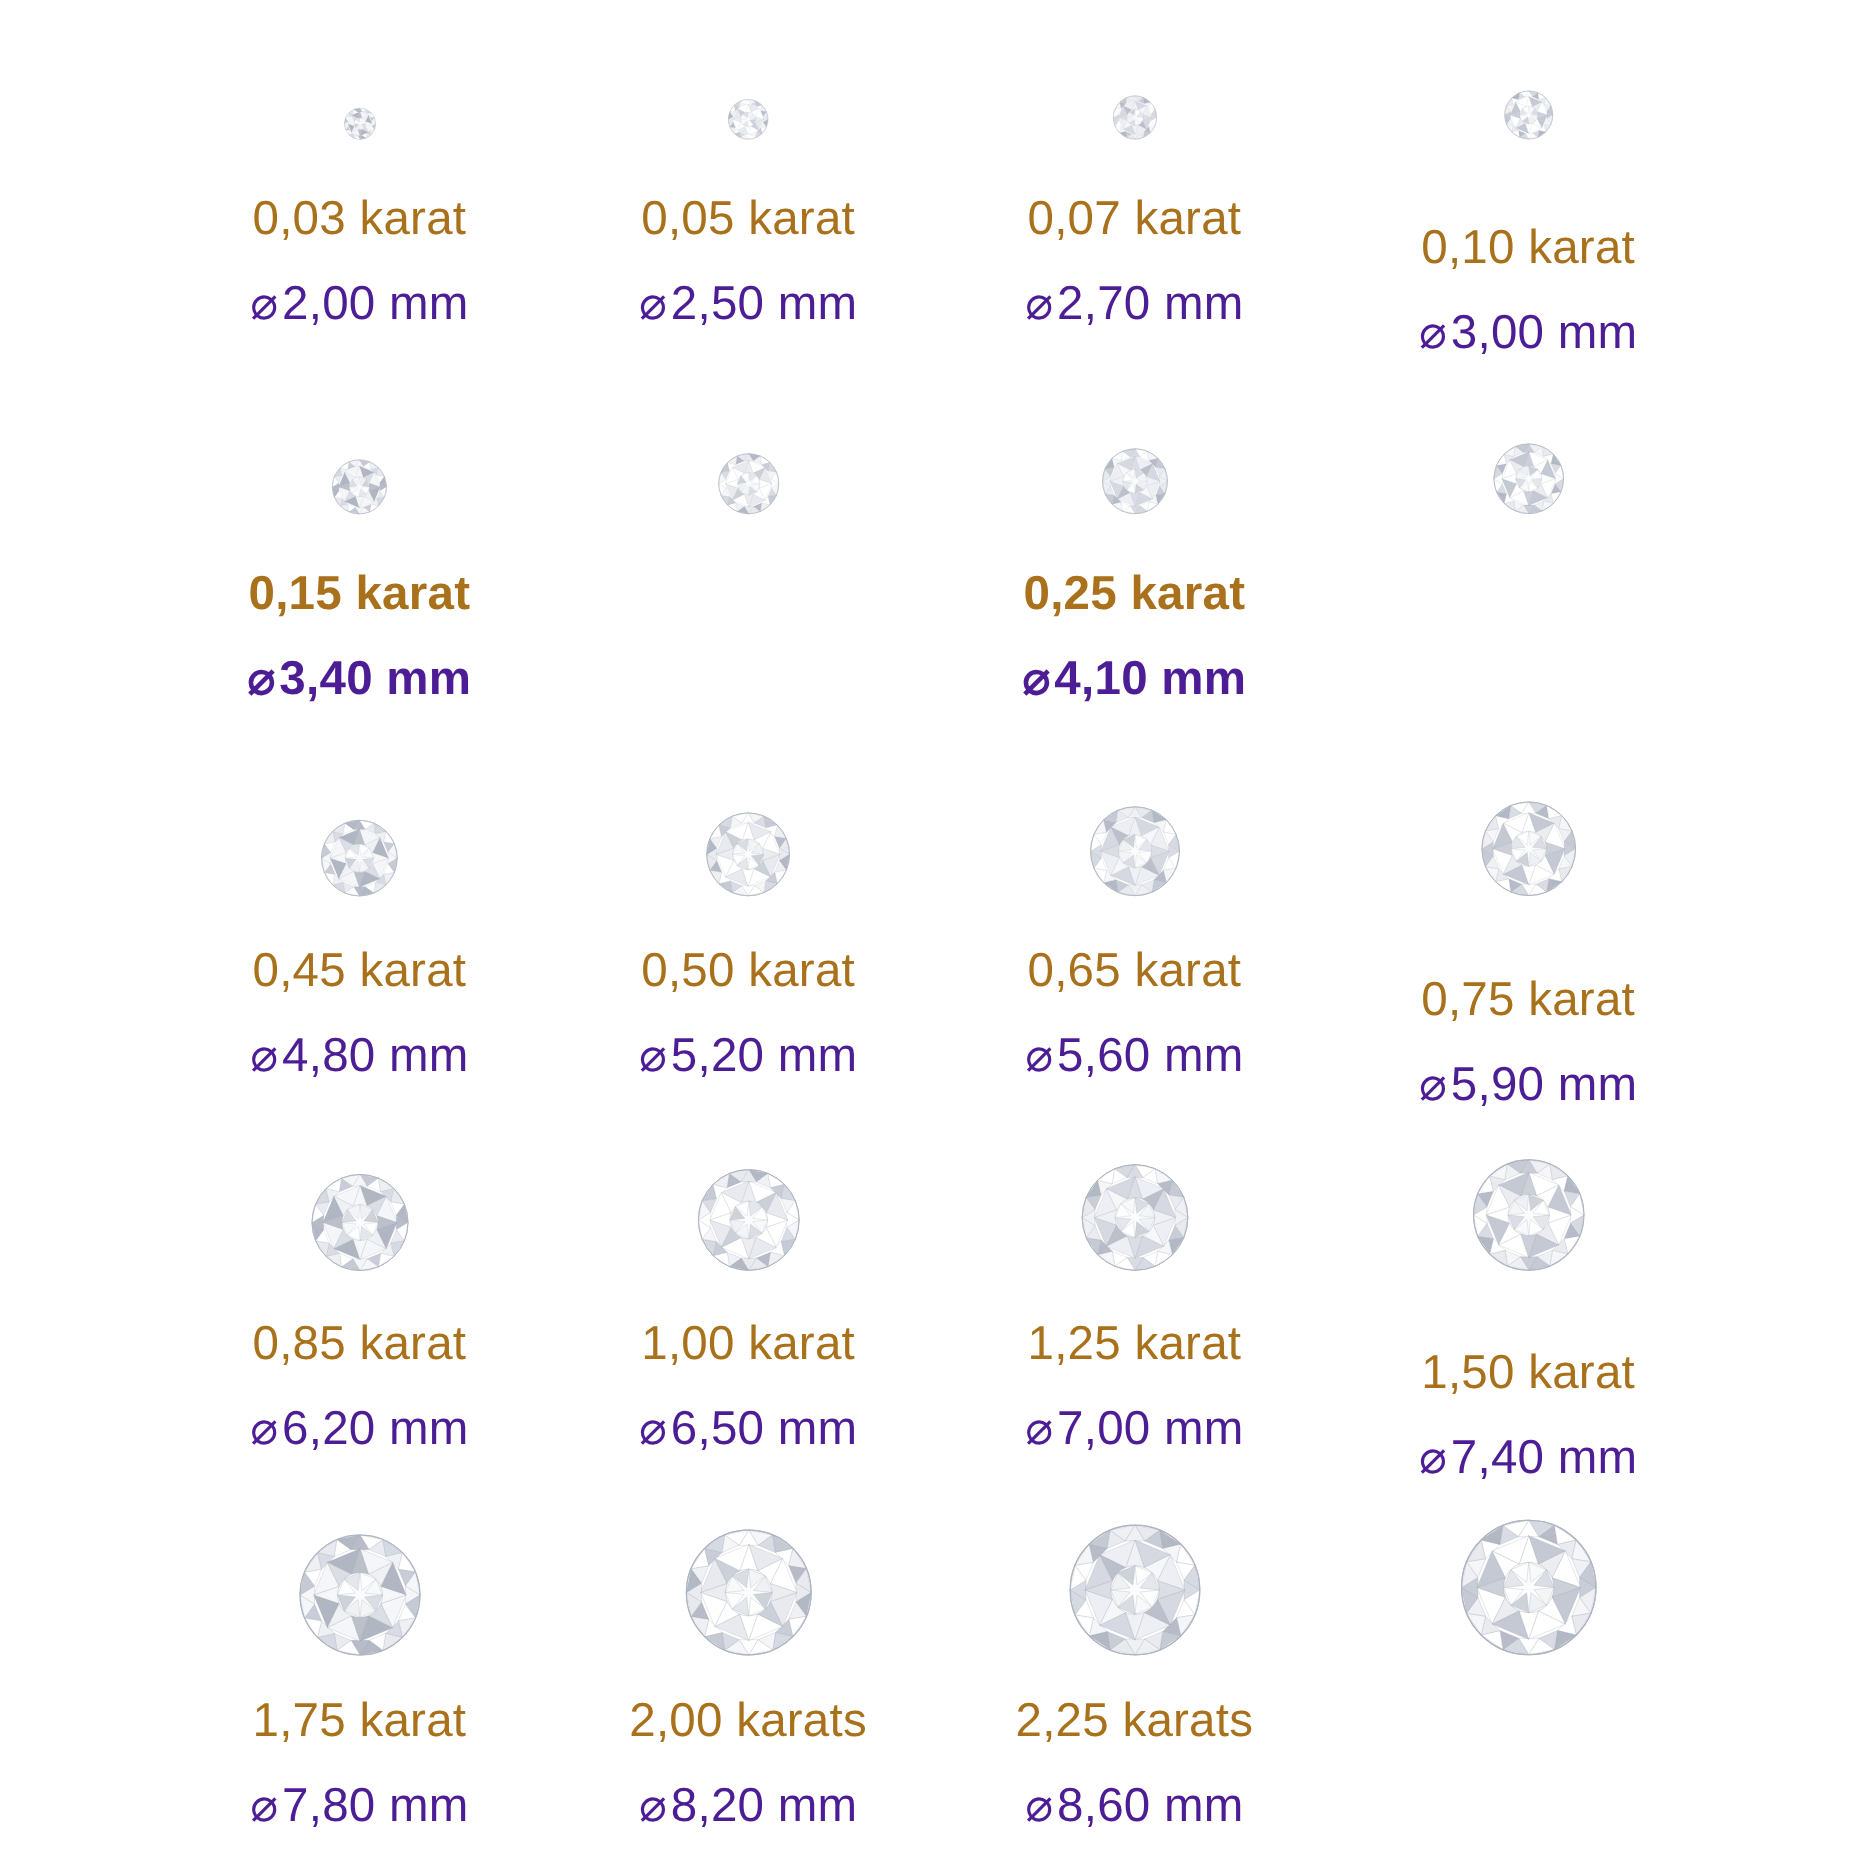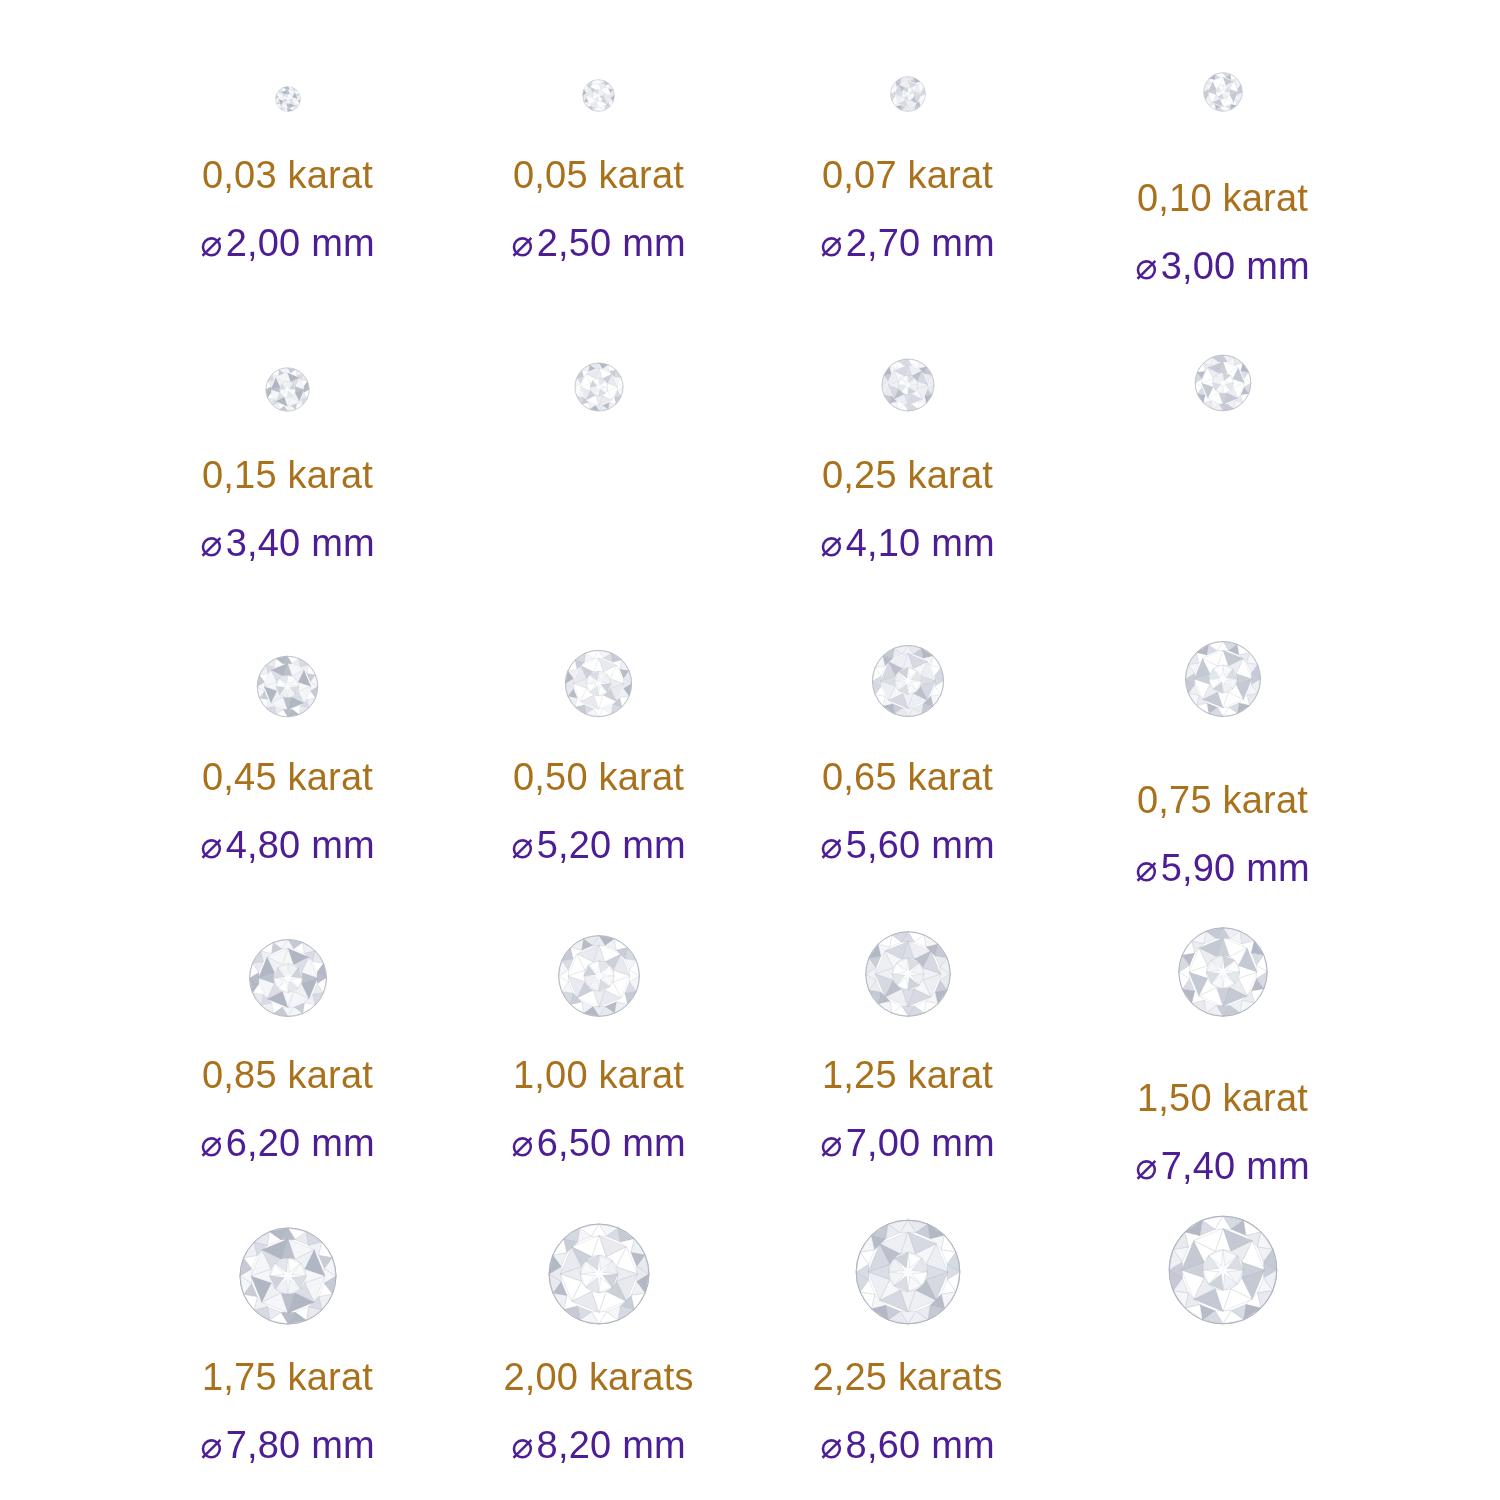--- a/index.html
+++ b/index.html
@@ -77,21 +77,21 @@
     align-items: flex-end;
     justify-content: center;
   }
   .row-1 .gem-box { height: 112px; }
   .row-2 .gem-box { height: 112px; }
   .row-3 .gem-box { height: 118px; }
   .row-4 .gem-box { height: 118px; }
   .row-5 .gem-box { height: 126px; }
 
   .row-1 .labels { margin-top: 44px; }
-  .row-2 .labels { margin-top: 44px; }
+  .row-2 .labels { margin-top: 44px; font-weight: bold; }
   .row-3 .labels { margin-top: 40px; }
   .row-4 .labels { margin-top: 38px; }
   .row-5 .labels { margin-top: 32px; }
 </style>
 </head>
 <body>
 
 <div id="chart-grid">
     <div class="cell row-1 col-1">
       <div class="gem-box">

